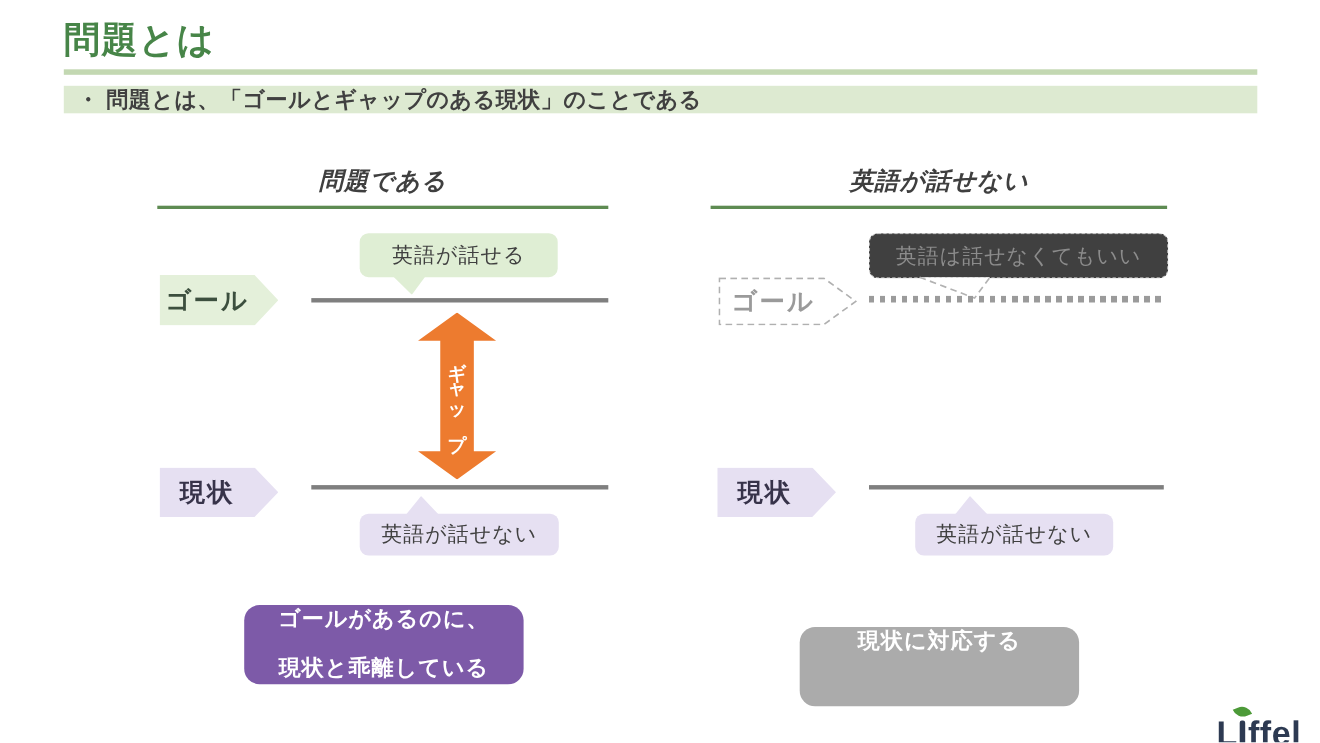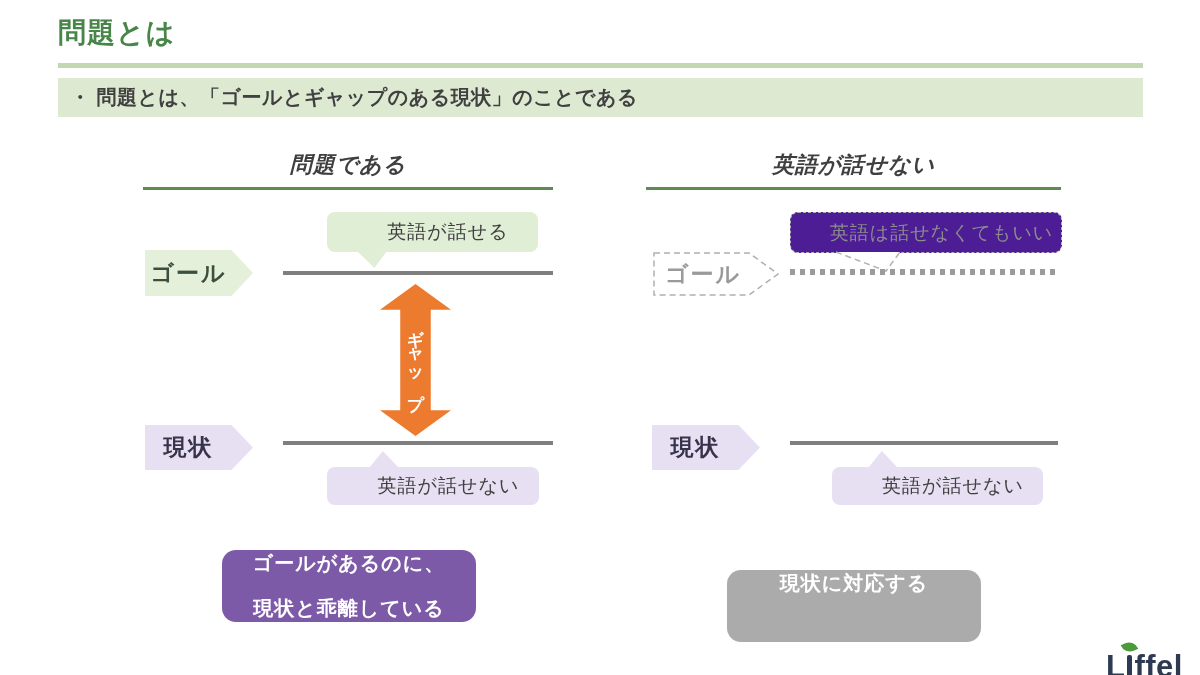--- a/index.html
+++ b/index.html
@@ -3,54 +3,54 @@
 <meta charset="utf-8">
 <style>
   html,body{margin:0;padding:0;background:#fff;}
   .slide{
     position:relative;width:1200px;height:675px;background:#ffffff;
     font-family:"Liberation Sans","DejaVu Sans",sans-serif;overflow:hidden;
   }
   .abs{position:absolute;}
 
   
-  .title{left:58px;top:14px;font-size:28px;font-weight:bold;color:#478548;letter-spacing:1px;}
+  .title{left:58px;top:14px;font-size:33px;font-weight:bold;color:#478548;letter-spacing:1px;}
   .divider{left:58px;top:63px;width:1085px;height:5px;background:#c3d8b2;}
   .banner{
-    left:58px;top:78px;width:1085px;height:39px;background:#ddead1;
+    left:58px;top:78px;width:1085px;height:25px;background:#ddead1;
     display:flex;align-items:center;padding-left:12px;box-sizing:border-box;
     font-size:20px;font-weight:bold;color:#404040;letter-spacing:0.5px;
   }
 
   
   .col-header{font-size:22px;font-weight:bold;color:#3f3f3f;text-align:center;letter-spacing:1px;font-style:italic;}
   .col-header.left{left:143px;top:150px;width:410px;}
   .col-header.right{left:646px;top:150px;width:415px;}
   .col-underline{height:3px;background:#5e8b52;}
   .col-underline.left{left:143px;top:187px;width:410px;}
   .col-underline.right{left:646px;top:187px;width:415px;}
 
   
   .bubble{
     border-radius:8px;display:flex;align-items:center;justify-content:center;
-    font-size:19px;color:#404040;letter-spacing:1px;padding-left:31px;
+    font-size:19px;color:#404040;letter-spacing:1px;
   }
   .bubble .tail{position:absolute;background:inherit;width:30px;height:17px;}
   .tail-down{top:calc(100% - 1px);clip-path:polygon(0 0,100% 0,58% 100%);}
   .tail-up{bottom:calc(100% - 1px);clip-path:polygon(46% 0,0 100%,100% 100%);}
 
   .bubble-goal-left{left:327px;top:212px;width:180px;height:40px;background:#dfeed4;}
   .bubble-goal-left .tail{left:30px;}
   .bubble-current-left{left:327px;top:467px;width:181px;height:38px;background:#e6e0f2;}
   .bubble-current-left .tail{left:42px;}
   .bubble-current-right{left:832px;top:467px;width:180px;height:38px;background:#e6e0f2;}
   .bubble-current-right .tail{left:36px;}
 
   .bubble-dashed{
-    left:790px;top:212px;width:272px;height:41px;background:#4c1d95;
+    left:790px;top:212px;width:272px;height:41px;background:#404040;
     border:1.5px dashed #b2b2b2;border-radius:8px;box-sizing:border-box;
     color:#8c8c8c;font-weight:normal;
   }
   .dashed-tail{left:824px;top:251px;width:92px;height:24px;}
 
   
   .tag{
     clip-path:polygon(0 0,80% 0,100% 50%,80% 100%,0 100%);
     display:flex;align-items:center;justify-content:center;
     padding-right:21px;box-sizing:border-box;

